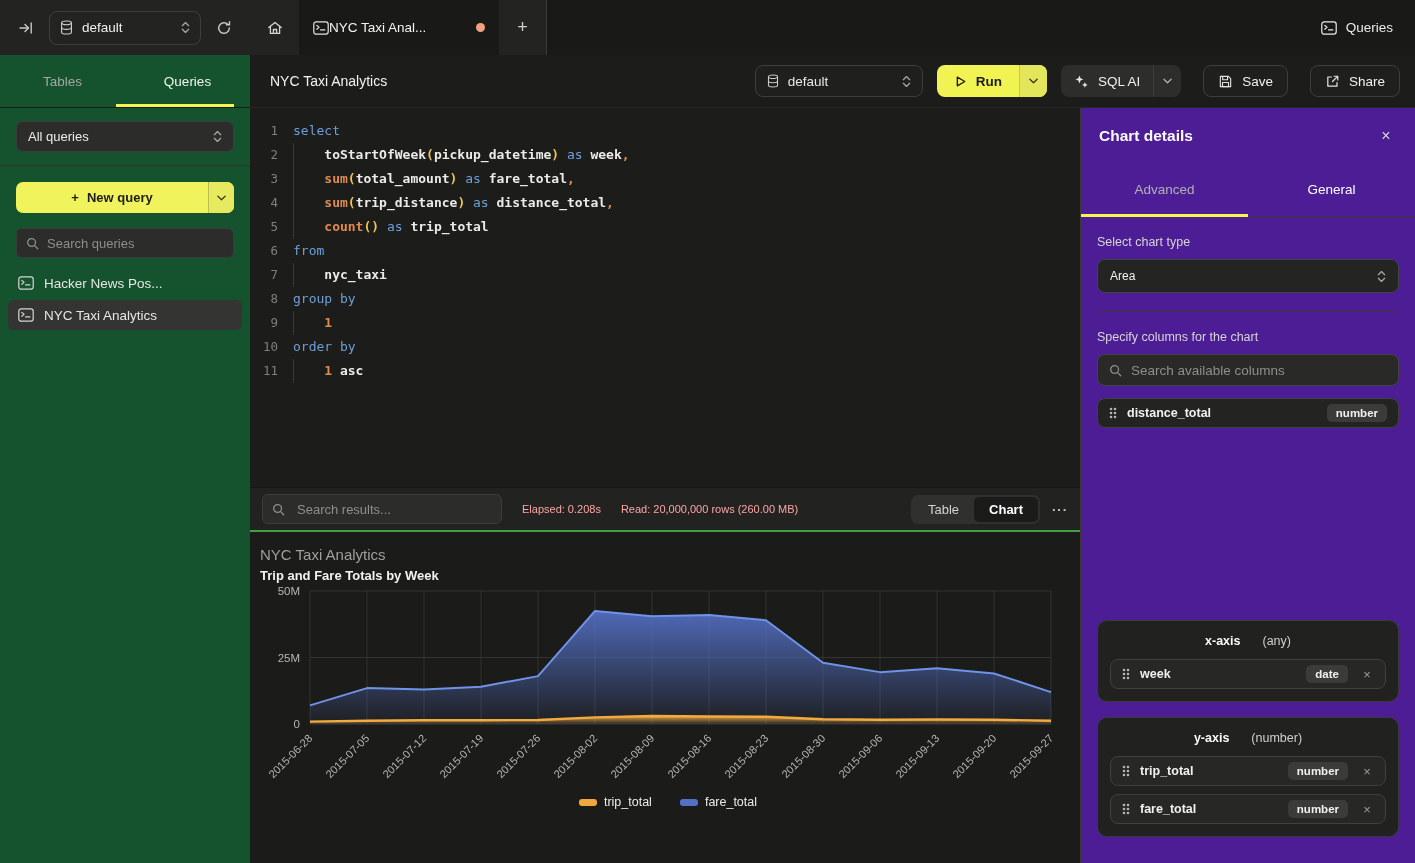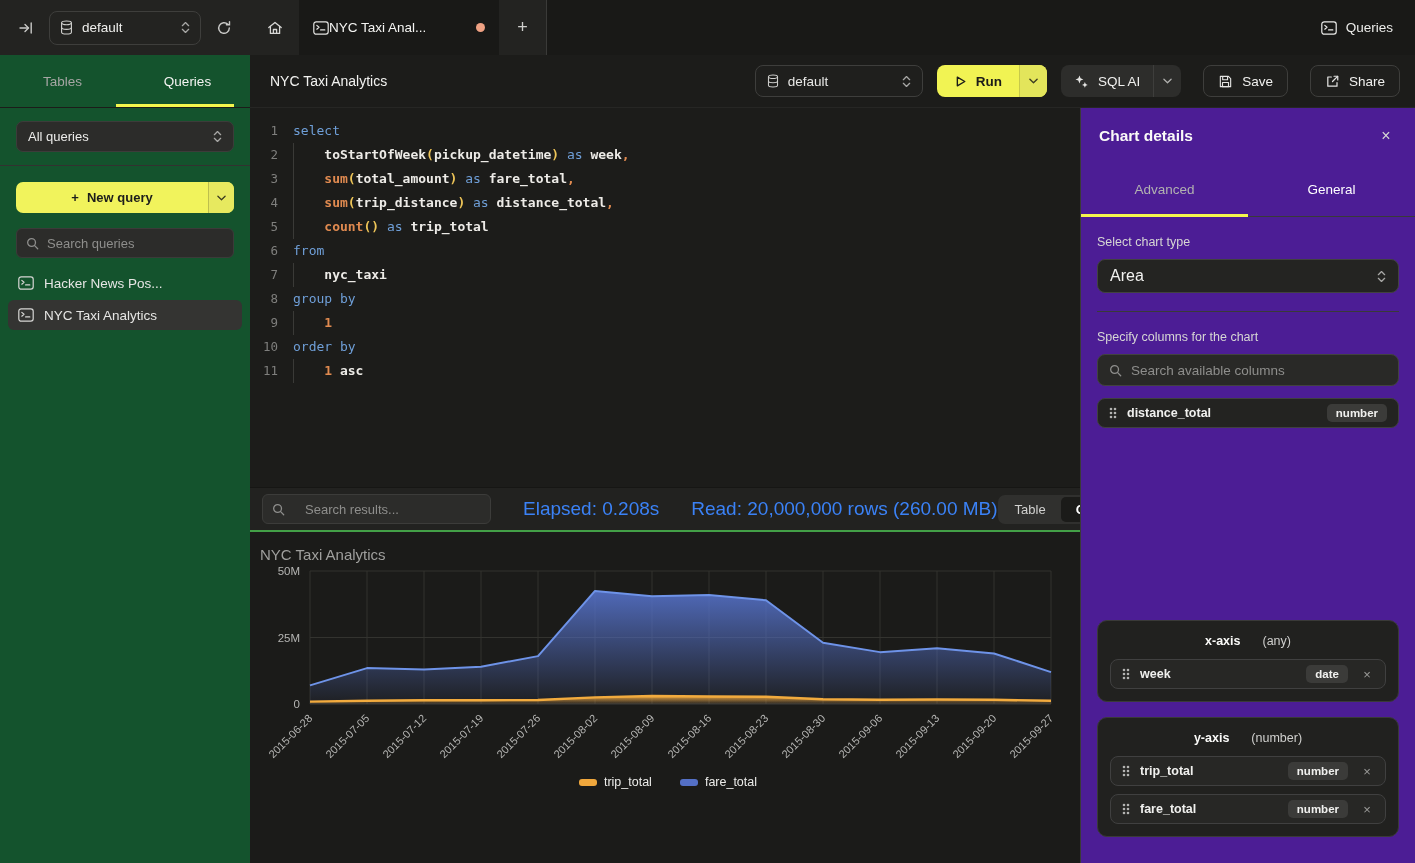--- a/index.html
+++ b/index.html
@@ -81,22 +81,22 @@
   .tok-kw{color:#6f9fd8}
   .tok-id{color:#edebe7;font-weight:700}
   .tok-agg{color:#e08a50;font-weight:700}
   .tok-par{color:#eec558;font-weight:700}
   .tok-pun{color:#e08a50;font-weight:700}
 
   
   .results-toolbar{position:absolute;left:250px;top:487px;width:830px;height:43px;background:#222220;
                    border-top:1px solid #161614;display:flex;align-items:center;padding:0 12px}
   .results-search{width:240px;height:30px;border:1px solid #3c3c3a;border-radius:6px;background:#2c2c2a;
-                  display:flex;align-items:center;gap:20px;padding:0 9px}
-  .stat{color:#3b82f6;font-size:19px;margin-left:32px;white-space:nowrap}
+                  display:flex;align-items:center;gap:12px;padding:0 9px}
+  .stat{color:#fca5a5;font-size:11px;margin-left:20px;white-space:nowrap}
   .toggle{margin-left:auto;background:#30302e;border-radius:7px;padding:2px;display:flex;flex:none}
   .toggle-seg{padding:5px 15px;border-radius:5px;color:#d2d2d0;cursor:pointer}
   .toggle-seg.active{background:#1b1b19;color:#ffffff;font-weight:700}
   .more-btn{margin-left:12px;color:#c9c9c7;font-weight:700;letter-spacing:1px;cursor:pointer;font-size:13px}
 
   .green-line{position:absolute;left:250px;top:530px;width:830px;height:2px;background:#43a047;cursor:row-resize}
 
   
   .chart-pane{position:absolute;left:250px;top:532px;width:830px;height:331px;background:#1b1b19;
               padding:14px 0 0 10px;overflow:hidden}
@@ -113,21 +113,21 @@
   .panel-title{font-size:15.5px;font-weight:700;color:#fafaf8}
   .panel-close{margin-left:auto;color:#d6d6d4;font-size:16px;cursor:pointer;width:22px;text-align:center}
   .panel-tabs{height:54px;flex:none;display:flex;position:relative;border-bottom:1px solid #3a3a38}
   .panel-tab{flex:1;display:flex;align-items:center;justify-content:center;font-size:13.5px;color:#b2b2b0;cursor:pointer}
   .panel-tab.active{color:#ffffff}
   .panel-underline{position:absolute;left:0;bottom:-1px;width:50%;height:3px;background:#f4f64d}
   .panel-body{flex:1;display:flex;flex-direction:column;padding:18px 16px 26px;overflow:hidden}
   .field-label{font-size:12.5px;font-weight:400;color:#d6d6d4;margin-bottom:10px}
   .select{height:34px;border:1px solid #424240;border-radius:8px;background:#242422;
           display:flex;align-items:center;padding:0 12px;cursor:pointer}
-  .select .lbl{font-size:16px;color:#f2f2f0}
+  .select .lbl{font-size:12px;color:#f2f2f0}
   .panel-divider{height:1px;background:#3a3a38;margin:18px 0}
   .panel-search{height:32px;border:1px solid #424240;border-radius:8px;background:#292927;
                 display:flex;align-items:center;gap:9px;padding:0 11px;margin-bottom:12px}
   .panel-search .bare-input{font-size:13.5px}
   .col-chip{height:30px;border:1px solid #404040;border-radius:8px;background:#232321;
             display:flex;align-items:center;gap:10px;padding:0 11px;margin-bottom:8px}
   .chip-name{font-weight:700;font-size:12.5px;color:#f0f0ee}
   .chip-badge{margin-left:auto;background:#3b3b39;border-radius:5px;padding:3px 9px;font-weight:700;
               font-size:11.5px;color:#f0f0ee}
   .chip-x{color:#9c9c9a;margin-left:2px;font-size:13px;cursor:pointer;width:14px;text-align:center}
@@ -429,20 +429,21 @@
       <span class="toggle-seg">Table</span>
       <span class="toggle-seg active">Chart</span>
     </div>
     <span class="more-btn"><span>···</span></span>
   </div>
 
   <div class="green-line"></div>
 
   <div class="chart-pane">
     <div class="chart-title">NYC Taxi Analytics</div>
+    <div class="chart-subtitle">Trip and Fare Totals by Week</div>
     <svg class="chart" width="816" height="212" viewBox="0 0 816 212">
         <defs>
           <linearGradient id="grad0" x1="0" y1="0" x2="0" y2="1">
             <stop offset="0%" stop-color="#f0a73c" stop-opacity="0.92"></stop>
             <stop offset="100%" stop-color="#f0a73c" stop-opacity="0.05"></stop>
           </linearGradient>
           <linearGradient id="grad1" x1="0" y1="0" x2="0" y2="1">
             <stop offset="0%" stop-color="#5470c6" stop-opacity="0.92"></stop>
             <stop offset="100%" stop-color="#5470c6" stop-opacity="0.05"></stop>
           </linearGradient>

